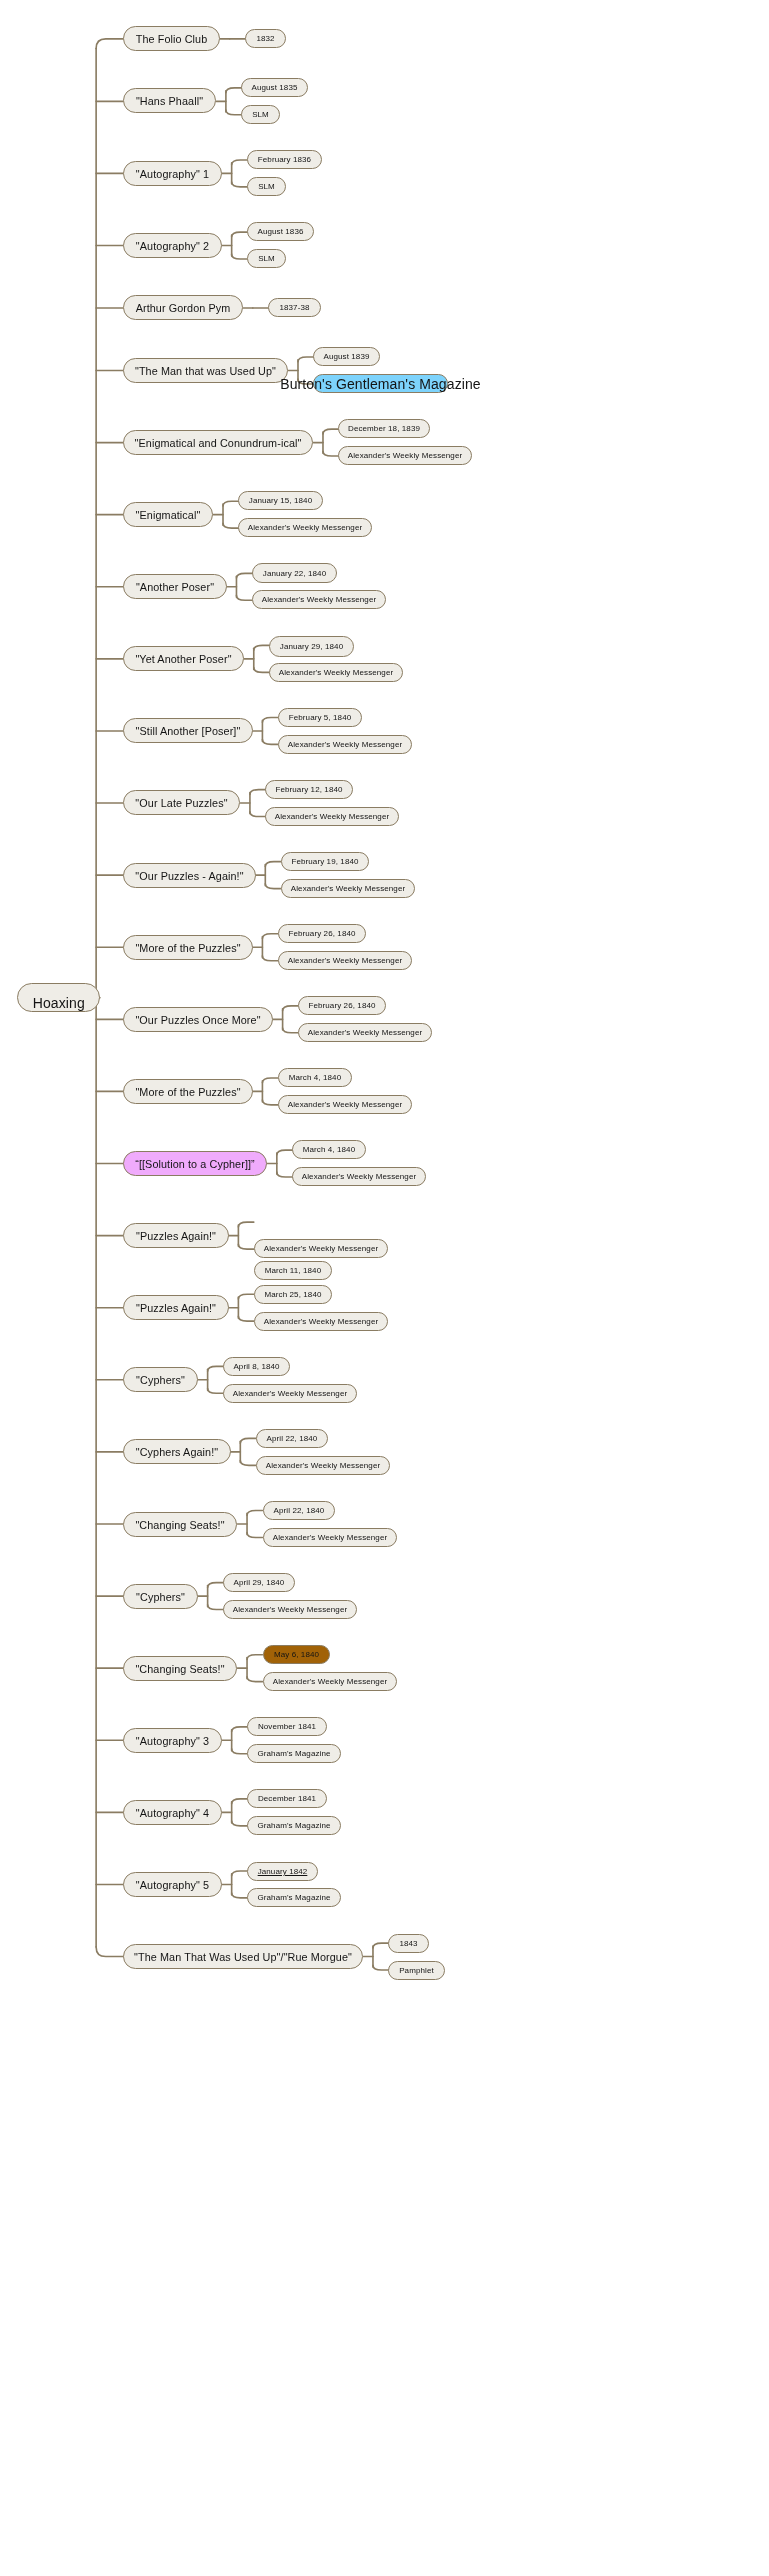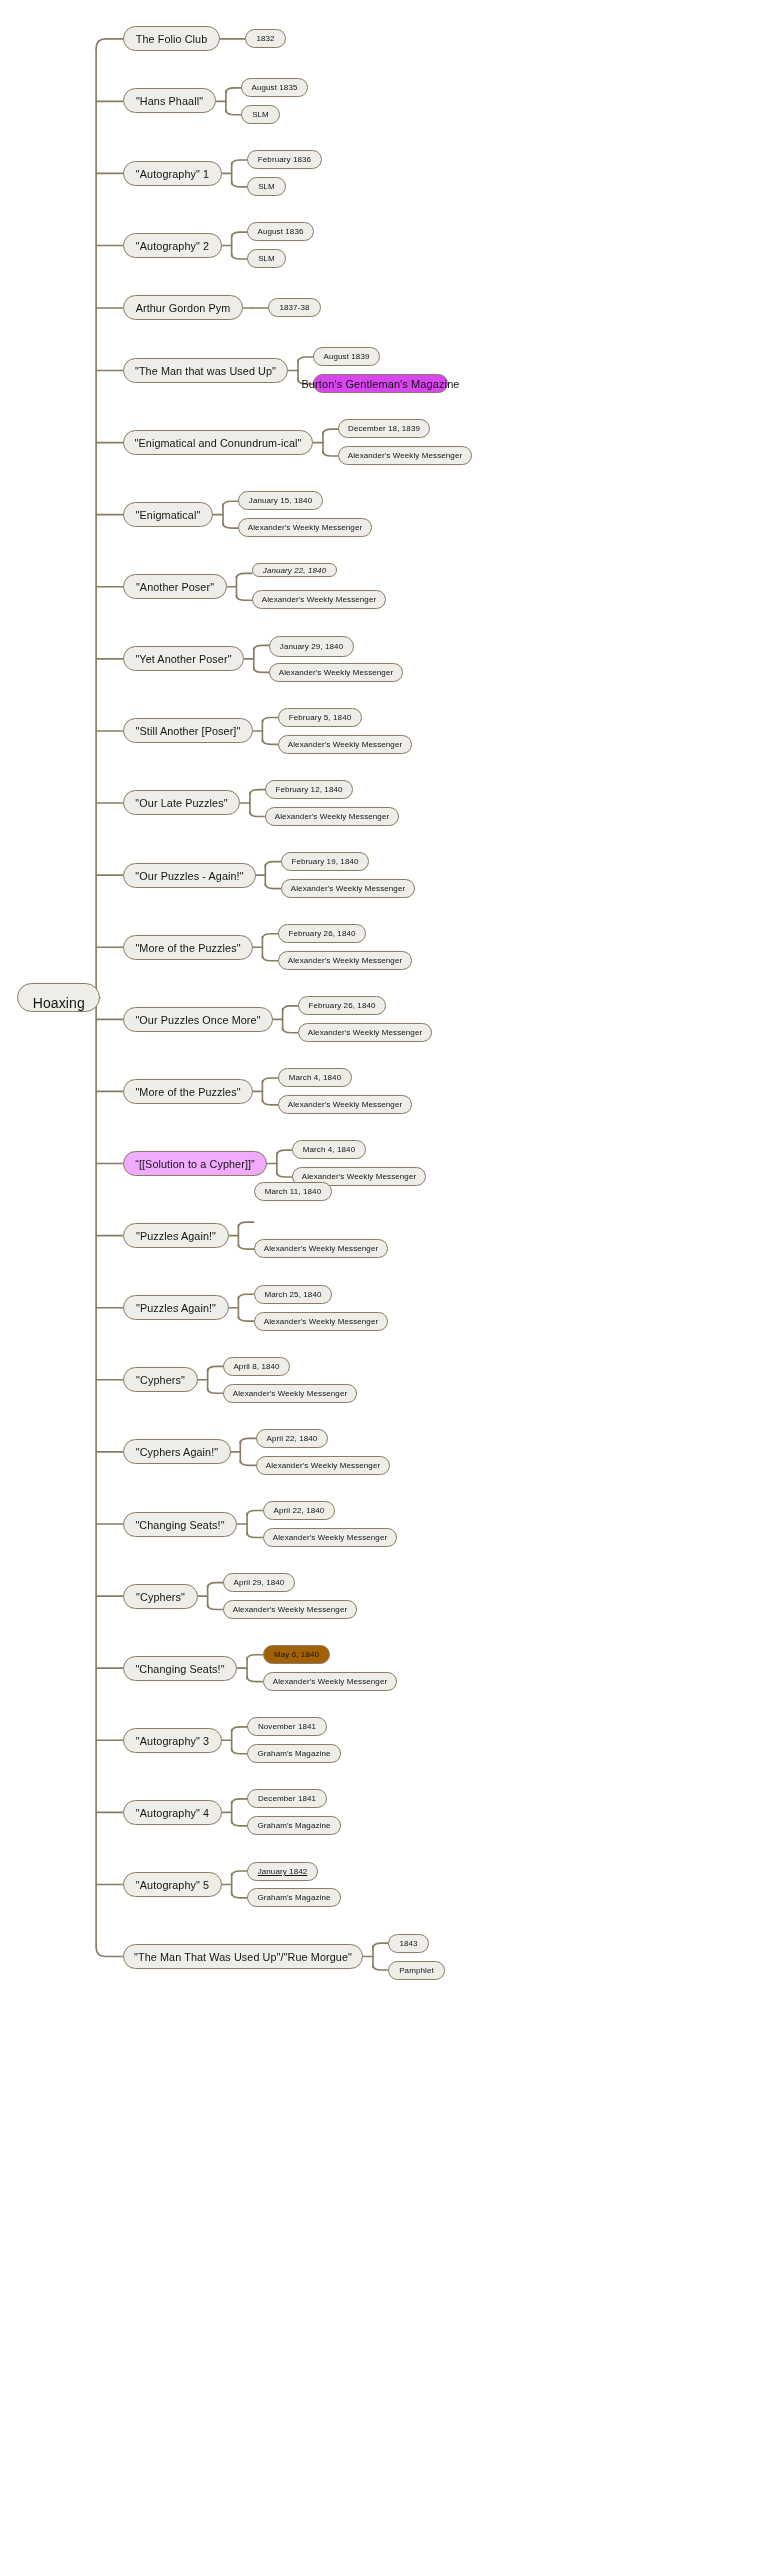--- a/index.html
+++ b/index.html
@@ -238,21 +238,21 @@
       </div>
       <div class="node leaf" style="left: 268px; top: 298px; width: 53px; height: 19px; font-size: 8px; background: rgb(239, 237, 231); border-color: rgb(138, 124, 98); color: rgb(20, 20, 20);">
         <span>1837-38</span>
       </div>
       <div class="node branch" style="left: 123px; top: 358px; width: 165px; height: 25px; font-size: 10.8px; background: rgb(239, 237, 231); border-color: rgb(138, 124, 98); color: rgb(20, 20, 20);">
         <span>"The Man that was Used Up"</span>
       </div>
       <div class="node leaf" style="left: 313px; top: 347px; width: 67px; height: 19px; font-size: 8px; background: rgb(239, 237, 231); border-color: rgb(138, 124, 98); color: rgb(20, 20, 20);">
         <span>August 1839</span>
       </div>
-      <div class="node leaf" style="left: 313px; top: 374px; width: 135px; height: 19px; font-size: 11px; background: #d946ef; border-color: rgb(138, 124, 98); color: rgb(20, 20, 20);">
+      <div class="node leaf" style="left: 313px; top: 374px; width: 135px; height: 19px; font-size: 14px; background: #7dd3fc; border-color: rgb(138, 124, 98); color: rgb(20, 20, 20);">
         <span>Burton's Gentleman's Magazine</span>
       </div>
       <div class="node branch" style="left: 123px; top: 430px; width: 190px; height: 25px; font-size: 10.8px; background: rgb(239, 237, 231); border-color: rgb(138, 124, 98); color: rgb(20, 20, 20);">
         <span>"Enigmatical and Conundrum-ical"</span>
       </div>
       <div class="node leaf" style="left: 338px; top: 419px; width: 92px; height: 19px; font-size: 8px; background: rgb(239, 237, 231); border-color: rgb(138, 124, 98); color: rgb(20, 20, 20);">
         <span>December 18, 1839</span>
       </div>
       <div class="node leaf" style="left: 338px; top: 446px; width: 134px; height: 19px; font-size: 8px; background: rgb(239, 237, 231); border-color: rgb(138, 124, 98); color: rgb(20, 20, 20);">
         <span>Alexander's Weekly Messenger</span>
@@ -262,21 +262,21 @@
       </div>
       <div class="node leaf" style="left: 238px; top: 491px; width: 85px; height: 19px; font-size: 8px; background: rgb(239, 237, 231); border-color: rgb(138, 124, 98); color: rgb(20, 20, 20);">
         <span>January 15, 1840</span>
       </div>
       <div class="node leaf" style="left: 238px; top: 518px; width: 134px; height: 19px; font-size: 8px; background: rgb(239, 237, 231); border-color: rgb(138, 124, 98); color: rgb(20, 20, 20);">
         <span>Alexander's Weekly Messenger</span>
       </div>
       <div class="node branch" style="left: 123px; top: 574px; width: 104px; height: 25px; font-size: 10.8px; background: rgb(239, 237, 231); border-color: rgb(138, 124, 98); color: rgb(20, 20, 20);">
         <span>"Another Poser"</span>
       </div>
-      <div class="node leaf" style="left: 252px; top: 563px; width: 85px; height: 14px; font-size: 8px; background: rgb(239, 237, 231); border-color: rgb(138, 124, 98); color: rgb(20, 20, 20); font-style: italic;">
+      <div class="node leaf" style="left: 252px; top: 563px; width: 85px; height: 20px; font-size: 8px; background: rgb(239, 237, 231); border-color: rgb(138, 124, 98); color: rgb(20, 20, 20);">
         <span>January 22, 1840</span>
       </div>
       <div class="node leaf" style="left: 252px; top: 590px; width: 134px; height: 19px; font-size: 8px; background: rgb(239, 237, 231); border-color: rgb(138, 124, 98); color: rgb(20, 20, 20);">
         <span>Alexander's Weekly Messenger</span>
       </div>
       <div class="node branch" style="left: 123px; top: 646px; width: 121px; height: 25px; font-size: 10.8px; background: rgb(239, 237, 231); border-color: rgb(138, 124, 98); color: rgb(20, 20, 20);">
         <span>"Yet Another Poser"</span>
       </div>
       <div class="node leaf" style="left: 269px; top: 636px; width: 85px; height: 21px; font-size: 8px; background: rgb(239, 237, 231); border-color: rgb(138, 124, 98); color: rgb(20, 20, 20);">
         <span>January 29, 1840</span>
@@ -343,21 +343,21 @@
       </div>
       <div class="node leaf" style="left: 292px; top: 1140px; width: 74px; height: 19px; font-size: 8px; background: rgb(239, 237, 231); border-color: rgb(138, 124, 98); color: rgb(20, 20, 20);">
         <span>March 4, 1840</span>
       </div>
       <div class="node leaf" style="left: 292px; top: 1167px; width: 134px; height: 19px; font-size: 8px; background: rgb(239, 237, 231); border-color: rgb(138, 124, 98); color: rgb(20, 20, 20);">
         <span>Alexander's Weekly Messenger</span>
       </div>
       <div class="node branch" style="left: 123px; top: 1223px; width: 106px; height: 25px; font-size: 10.8px; background: rgb(239, 237, 231); border-color: rgb(138, 124, 98); color: rgb(20, 20, 20);">
         <span>"Puzzles Again!"</span>
       </div>
-      <div class="node leaf" style="left: 254px; top: 1182px; width: 78px; height: 19px; font-size: 8px; background: rgb(239, 237, 231); border-color: rgb(138, 124, 98); color: rgb(20, 20, 20);">
+      <div class="node leaf" style="left: 254px; top: 1261px; width: 78px; height: 19px; font-size: 8px; background: rgb(239, 237, 231); border-color: rgb(138, 124, 98); color: rgb(20, 20, 20);">
         <span>March 11, 1840</span>
       </div>
       <div class="node leaf" style="left: 254px; top: 1239px; width: 134px; height: 19px; font-size: 8px; background: rgb(239, 237, 231); border-color: rgb(138, 124, 98); color: rgb(20, 20, 20);">
         <span>Alexander's Weekly Messenger</span>
       </div>
       <div class="node branch" style="left: 123px; top: 1295px; width: 106px; height: 25px; font-size: 10.8px; background: rgb(239, 237, 231); border-color: rgb(138, 124, 98); color: rgb(20, 20, 20);">
         <span>"Puzzles Again!"</span>
       </div>
       <div class="node leaf" style="left: 254px; top: 1285px; width: 78px; height: 19px; font-size: 8px; background: rgb(239, 237, 231); border-color: rgb(138, 124, 98); color: rgb(20, 20, 20);">
         <span>March 25, 1840</span>

